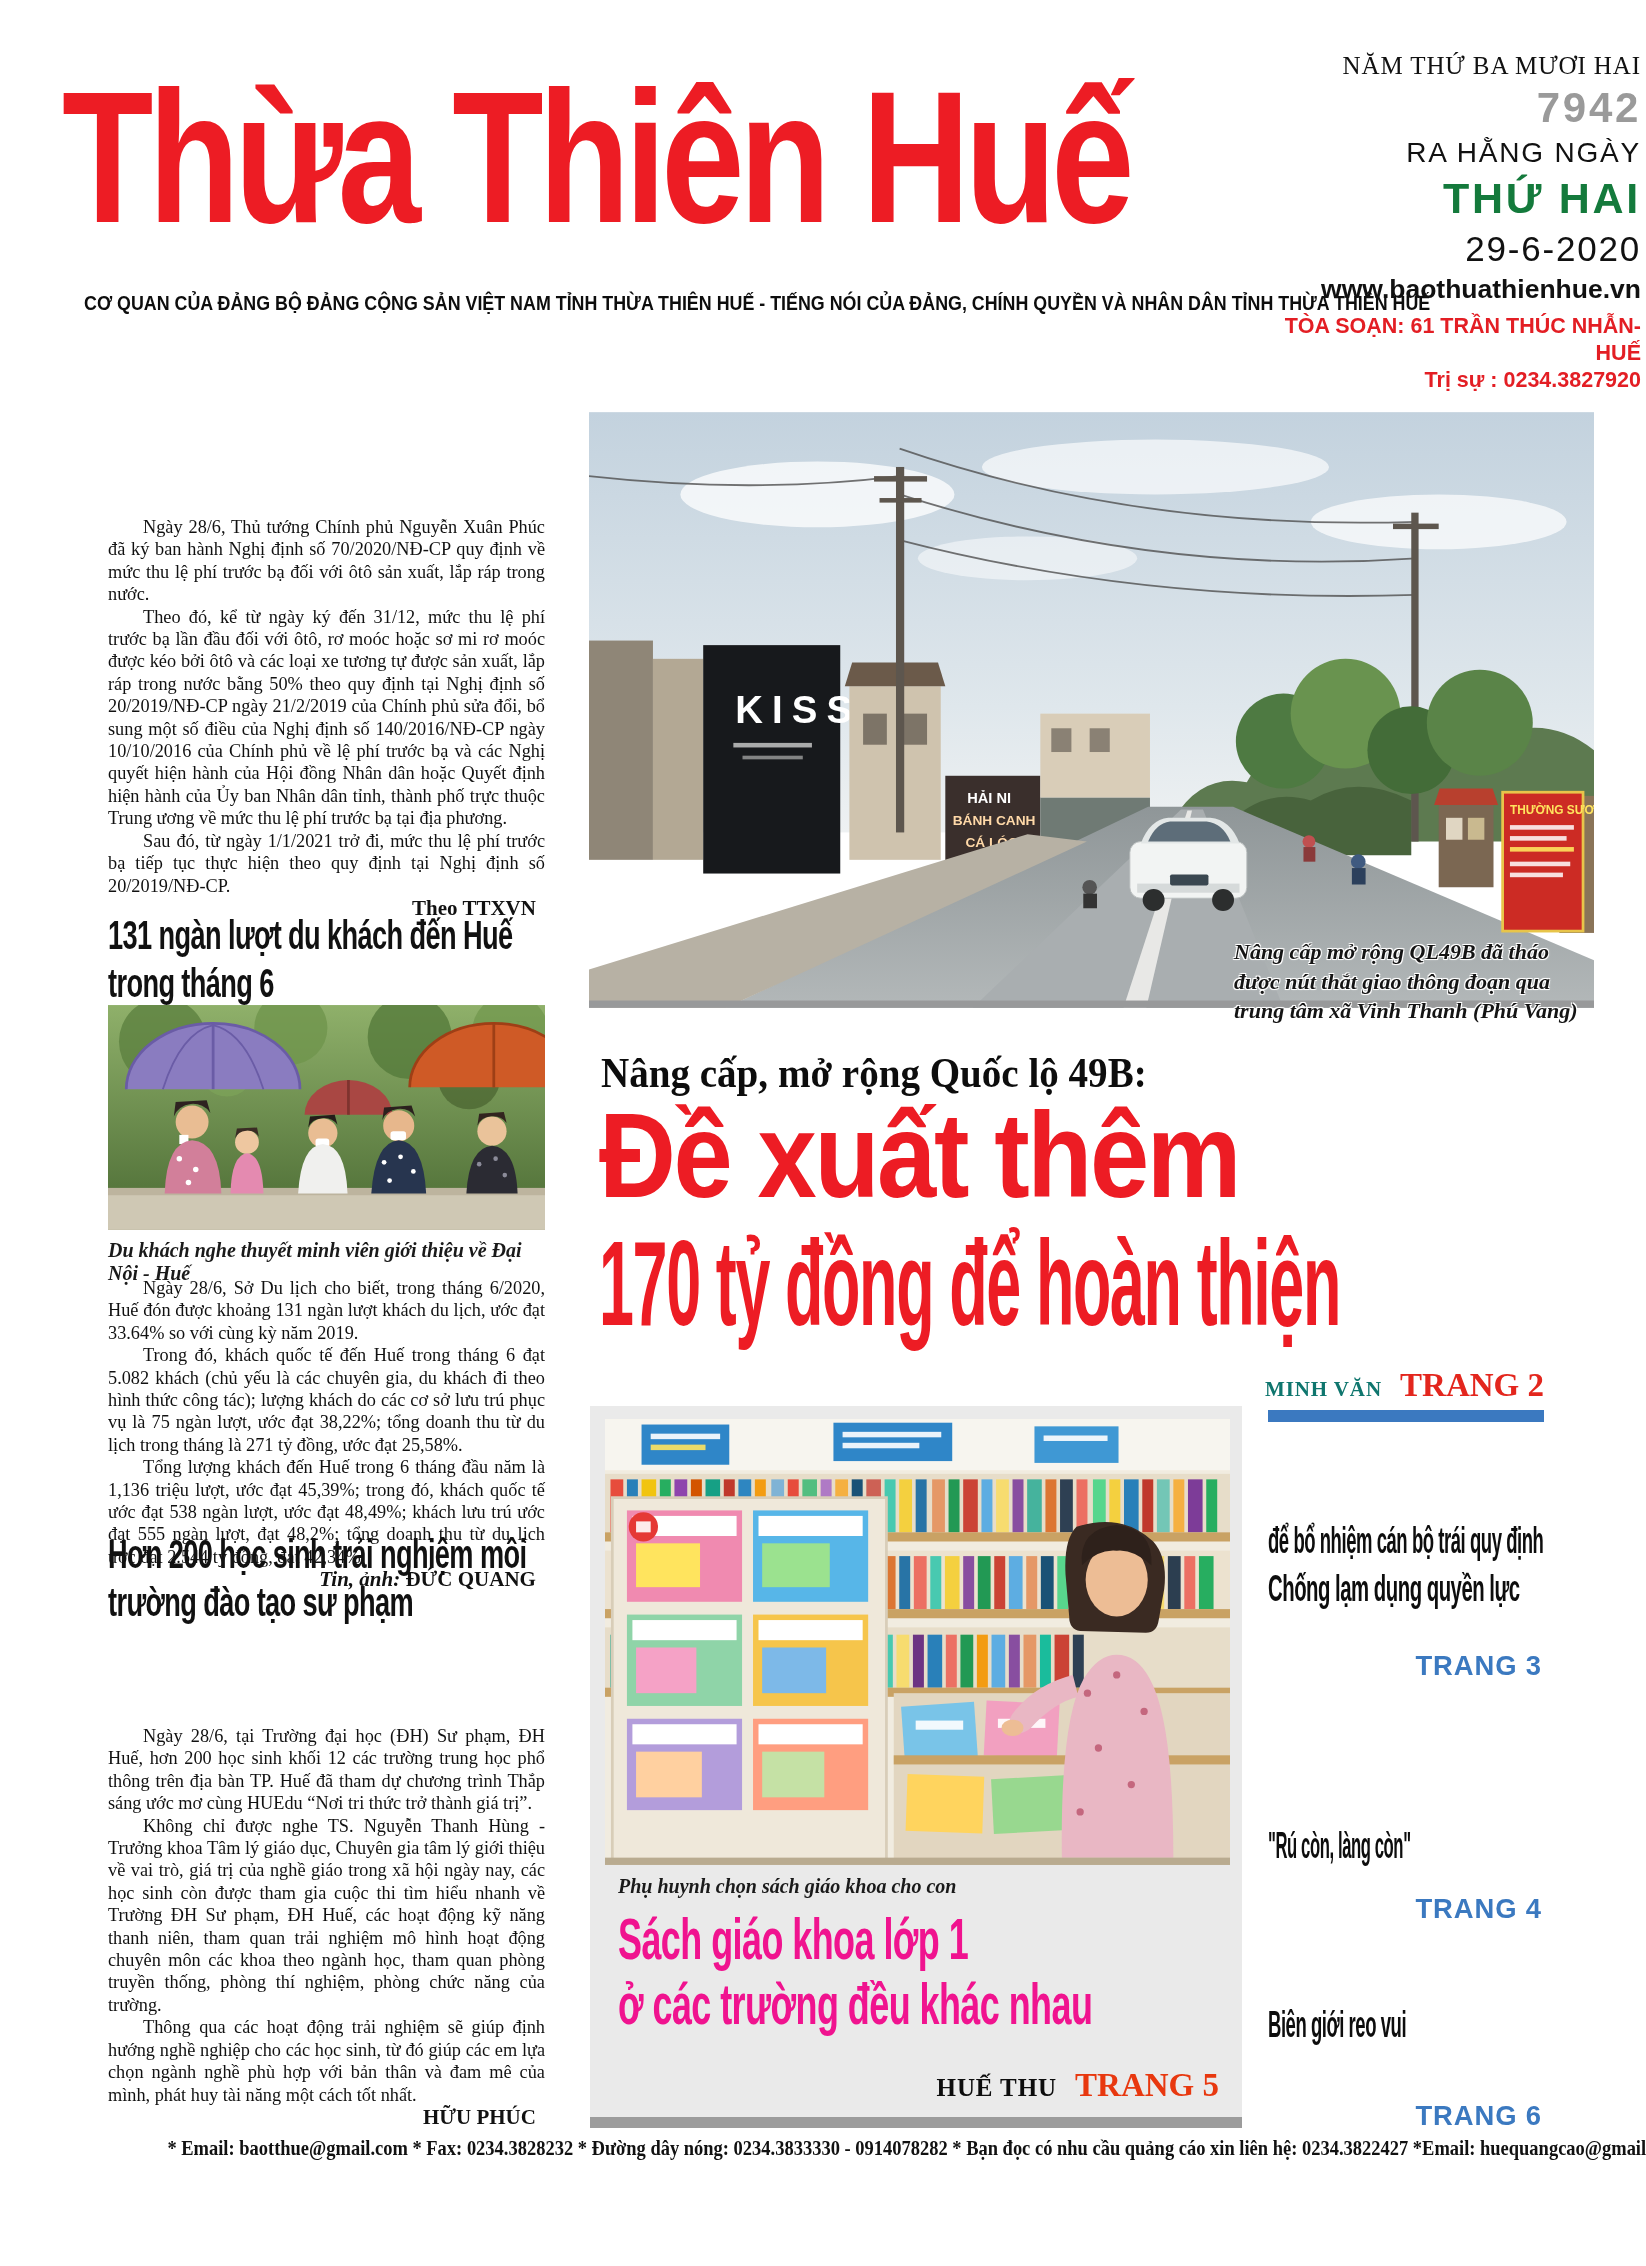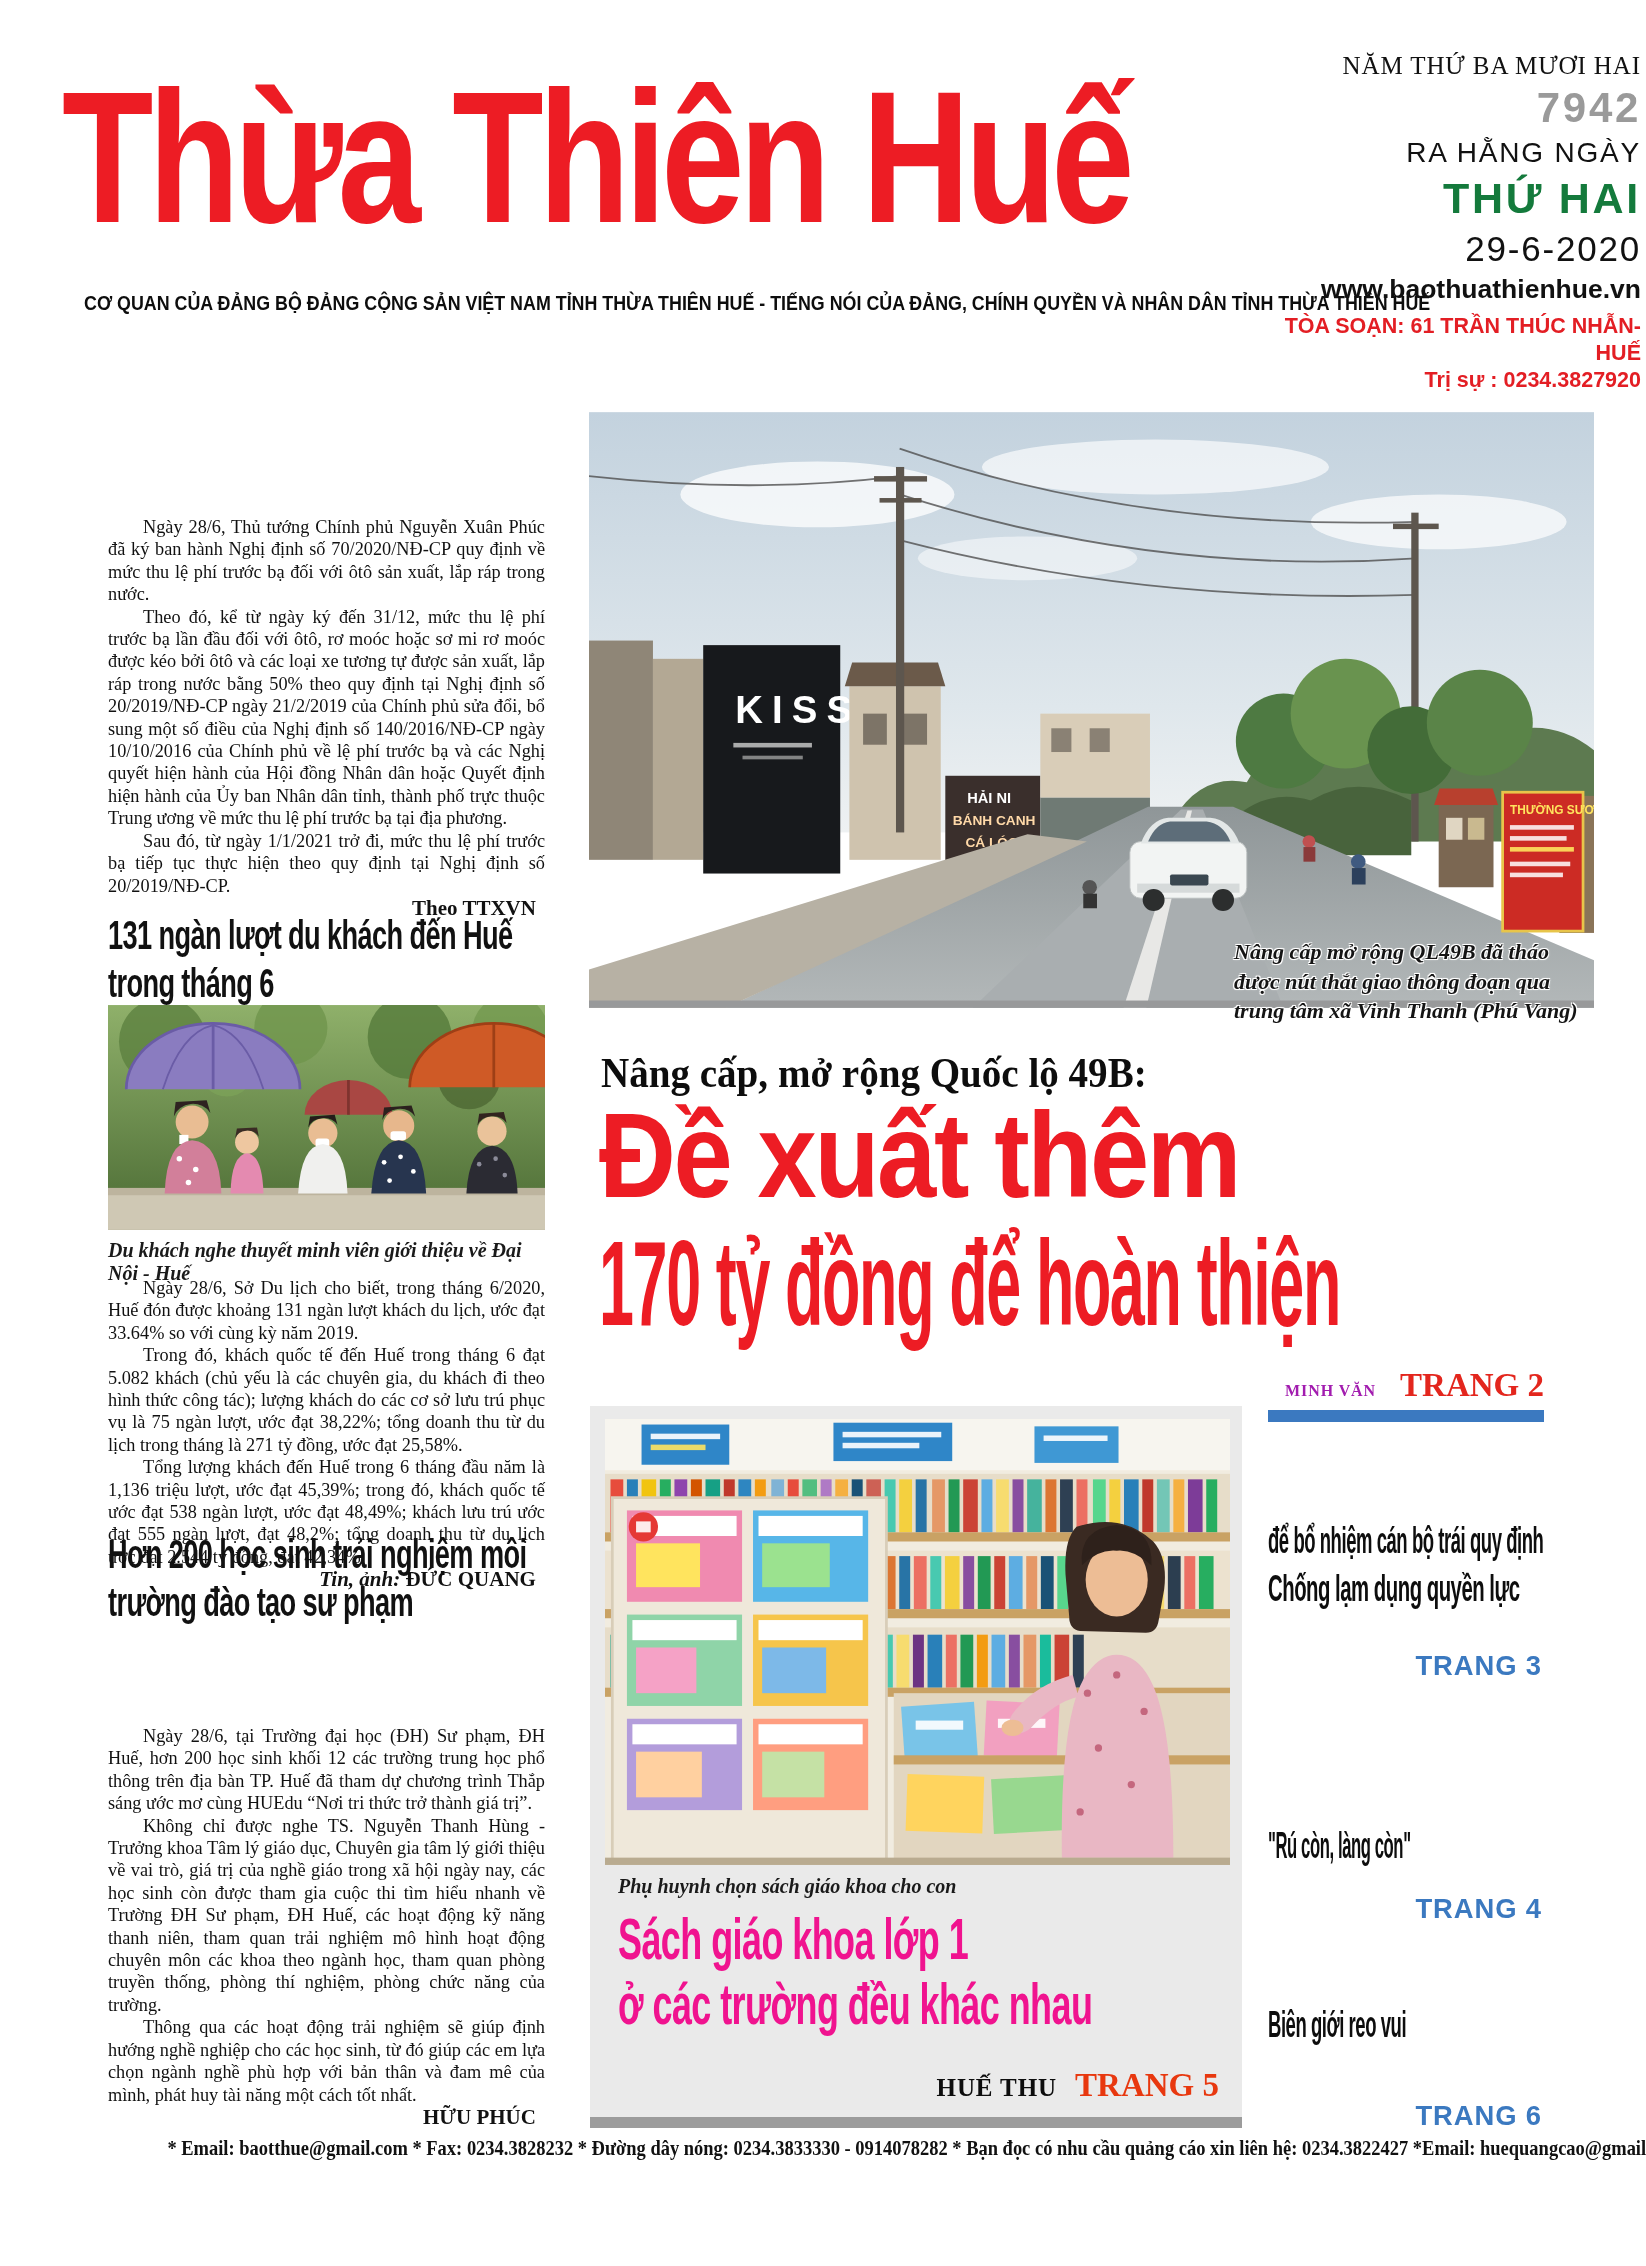--- a/index.html
+++ b/index.html
@@ -34,22 +34,22 @@
           text-align:right;padding-right:9.1px;}
   .caption{font-family:"Liberation Serif",serif;font-size:20px;font-weight:bold;
            font-style:italic;color:#1a1a1a;}
 
   .kicker{left:601px;top:1049px;font-family:"Liberation Serif",serif;
           font-size:42px;font-weight:bold;color:#0d0d0d;}
   .bighead{color:#ed1c24;font-weight:bold;letter-spacing:-2.7px;line-height:1;}
   .bh1{left:599px;top:1095px;font-size:121px;}
   .bh2{left:599px;top:1223px;font-size:121px;}
   .leadby{left:1224px;top:1367px;width:320px;text-align:right;}
-  .author{font-family:"Liberation Serif",serif;font-size:16px;font-weight:bold;color:#a21caf;letter-spacing:0.9px;}
-  .pageref-red{font-family:"Liberation Serif",serif;font-size:33px;font-weight:bold;color:#e3261d;margin-left:20px;}
+  .author{font-family:"Liberation Serif",serif;font-size:21px;font-weight:bold;color:#0f766e;letter-spacing:0.9px;}
+  .pageref-red{font-family:"Liberation Serif",serif;font-size:33px;font-weight:bold;color:#e3261d;margin-left:14px;}
   .bluebar{left:1268px;top:1410px;width:276px;height:12px;background:#3b79c0;}
 
   .graypanel{left:590px;top:1406px;width:652px;height:722px;background:#eaeaea;}
   .graypanel .shadowstrip{position:absolute;left:0;bottom:0;width:100%;height:11px;background:#9c9c9c;}
   .pinkhead{color:#f0138f;font-weight:bold;letter-spacing:-0.9px;line-height:1;}
   .ph1{left:618px;top:1910px;font-size:58px;}
   .ph2{left:618px;top:1975px;font-size:58px;}
   .secby{left:822px;top:2067px;width:397px;text-align:right;}
   .secby .author{color:#0d0d0d;font-size:25px;}
   .pageref-orange{font-family:"Liberation Serif",serif;font-size:33px;font-weight:bold;color:#e8380f;margin-left:14px;}

